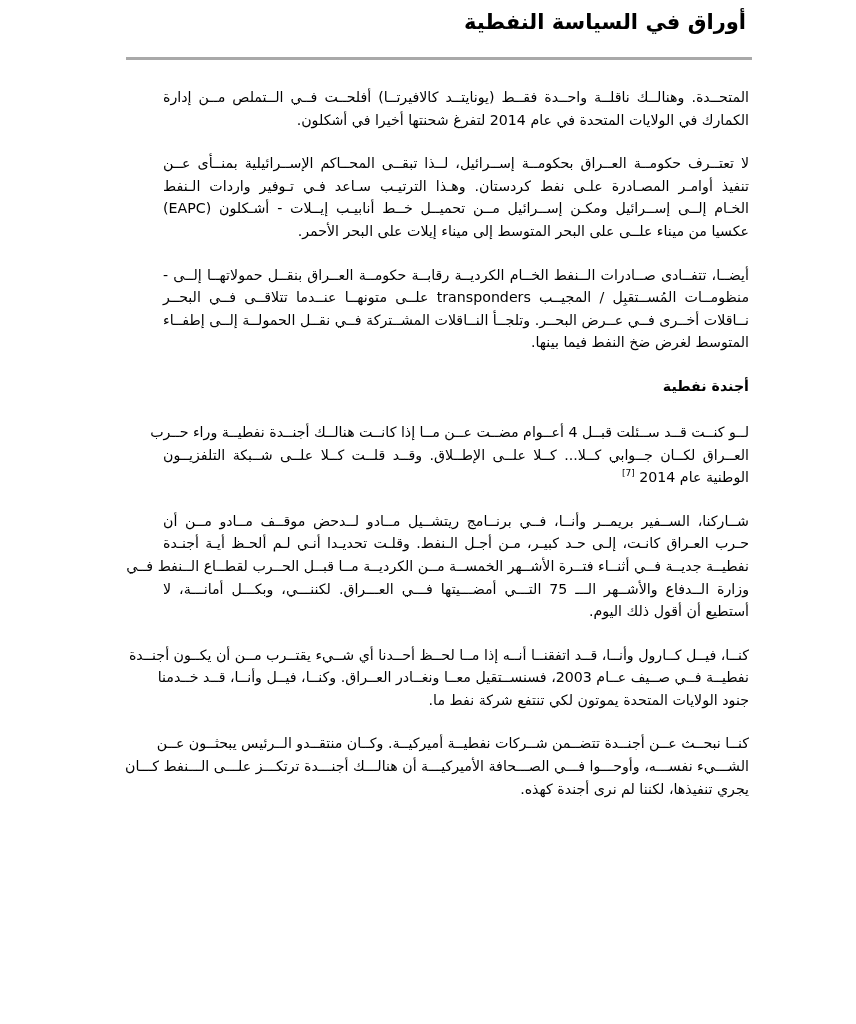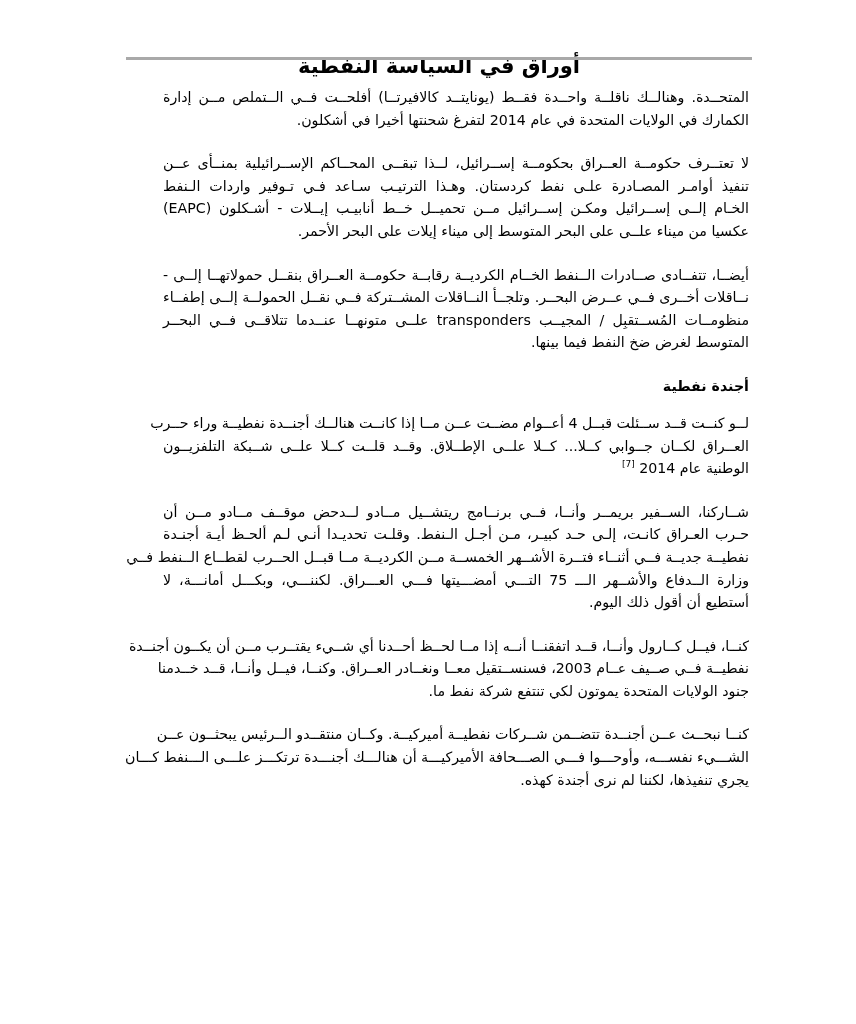--- a/index.html
+++ b/index.html
@@ -11,25 +11,23 @@
       width: 856px;
       height: 1024px;
       position: relative;
       overflow: hidden;
       font-family: "DejaVu Sans", "Liberation Sans", sans-serif;
       color: #000000;
     }
     .page-header {
       position: absolute;
       top: 4px;
-      left: 126px;
+      left: 120px;
       width: 626px;
-      text-align: center;
       direction: rtl;
-      margin-top: 44px;
     }
     .page-title {
       font-family: "DejaVu Sans", sans-serif;
       font-weight: bold;
       font-size: 21px;
       line-height: 36px;
       margin: 0;
     }
     .header-rule {
       position: absolute;
@@ -57,21 +55,21 @@
       text-align-last: justify;
       white-space: nowrap;
       margin-left: 44px;
     }
     .line.last {
       text-align-last: right;
     }
     .section-heading {
       font-weight: bold;
       font-size: 14.2px;
-      margin: 10px 0 15px 0;
+      margin: 10px 0 24px 0;
       line-height: 22px;
     }
     .ref {
       font-size: 9px;
       vertical-align: super;
       line-height: 0;
     }
   </style>
 </head>
 <body>
@@ -92,22 +90,22 @@
 
   <p class="para">
     <span class="line">لا تعتــرف حكومــة العــراق بحكومــة إســرائيل، لــذا تبقــى المحــاكم الإســرائيلية بمنــأى عــن</span>
     <span class="line">تنفيذ أوامـر المصـادرة علـى نفط كردستان. وهـذا الترتيـب سـاعد فـي تـوفير واردات الـنفط</span>
     <span class="line">الخـام إلــى إســرائيل ومكـن إســرائيل مــن تحميــل خــط أنابيـب إيــلات - أشـكلون (EAPC)</span>
     <span class="line last">عكسيا من ميناء علــى على البحر المتوسط إلى ميناء إيلات على البحر الأحمر.</span>
   </p>
 
   <p class="para">
     <span class="line">أيضــا، تتفــادى صــادرات الــنفط الخــام الكرديــة رقابــة حكومــة العــراق بنقــل حمولاتهــا إلــى -</span>
+    <span class="line">منظومــات المُســتقبِل / المجيــب transponders علــى متونهــا عنــدما تتلاقــى فــي البحــر</span>
     <span class="line">نــاقلات أخــرى فــي عــرض البحــر. وتلجــأ النــاقلات المشــتركة فــي نقــل الحمولــة إلــى إطفــاء</span>
-    <span class="line">منظومــات المُســتقبِل / المجيــب transponders علــى متونهــا عنــدما تتلاقــى فــي البحــر</span>
     <span class="line last">المتوسط لغرض ضخ النفط فيما بينها.</span>
   </p>
 
   <h2 class="section-heading">أجندة نفطية</h2>
 
   <p class="para">
     <span class="line">لــو كنــت قــد ســئلت قبــل 4 أعــوام مضــت عــن مــا إذا كانــت هنالــك أجنــدة نفطيــة وراء حــرب</span>
     <span class="line">العــراق لكــان جــوابي كــلا... كــلا علــى الإطــلاق. وقــد قلــت كــلا علــى شــبكة التلفزيــون</span>
     <span class="line last"><span>الوطنية عام 2014</span> <span class="ref">[7]</span></span>
   </p>

